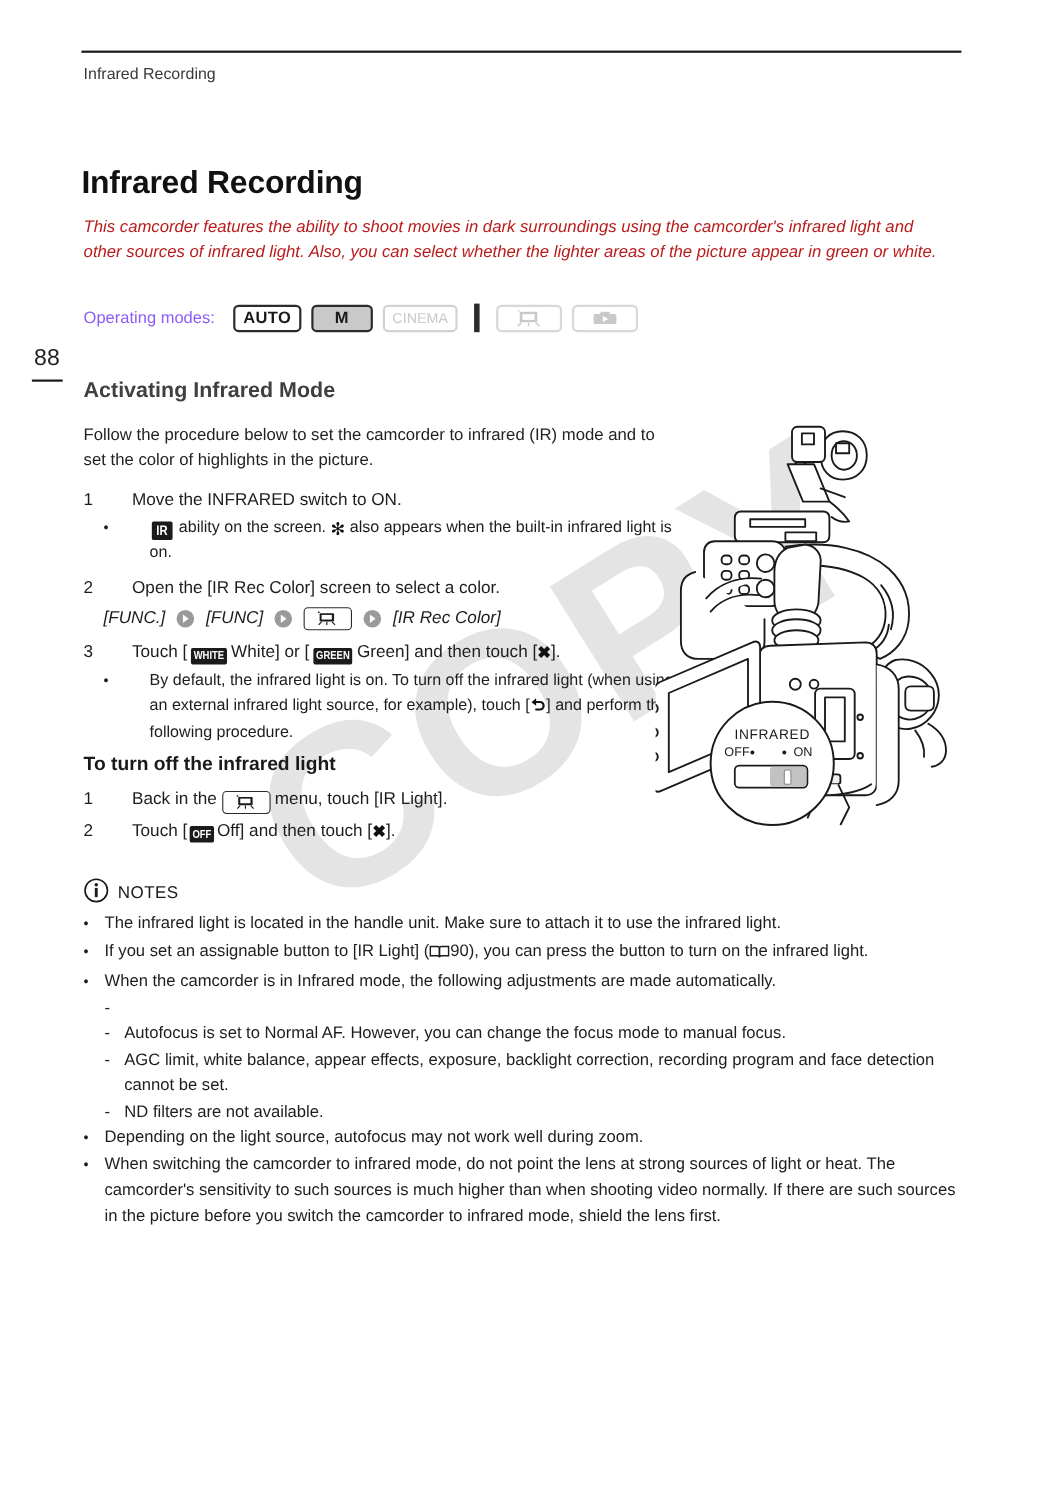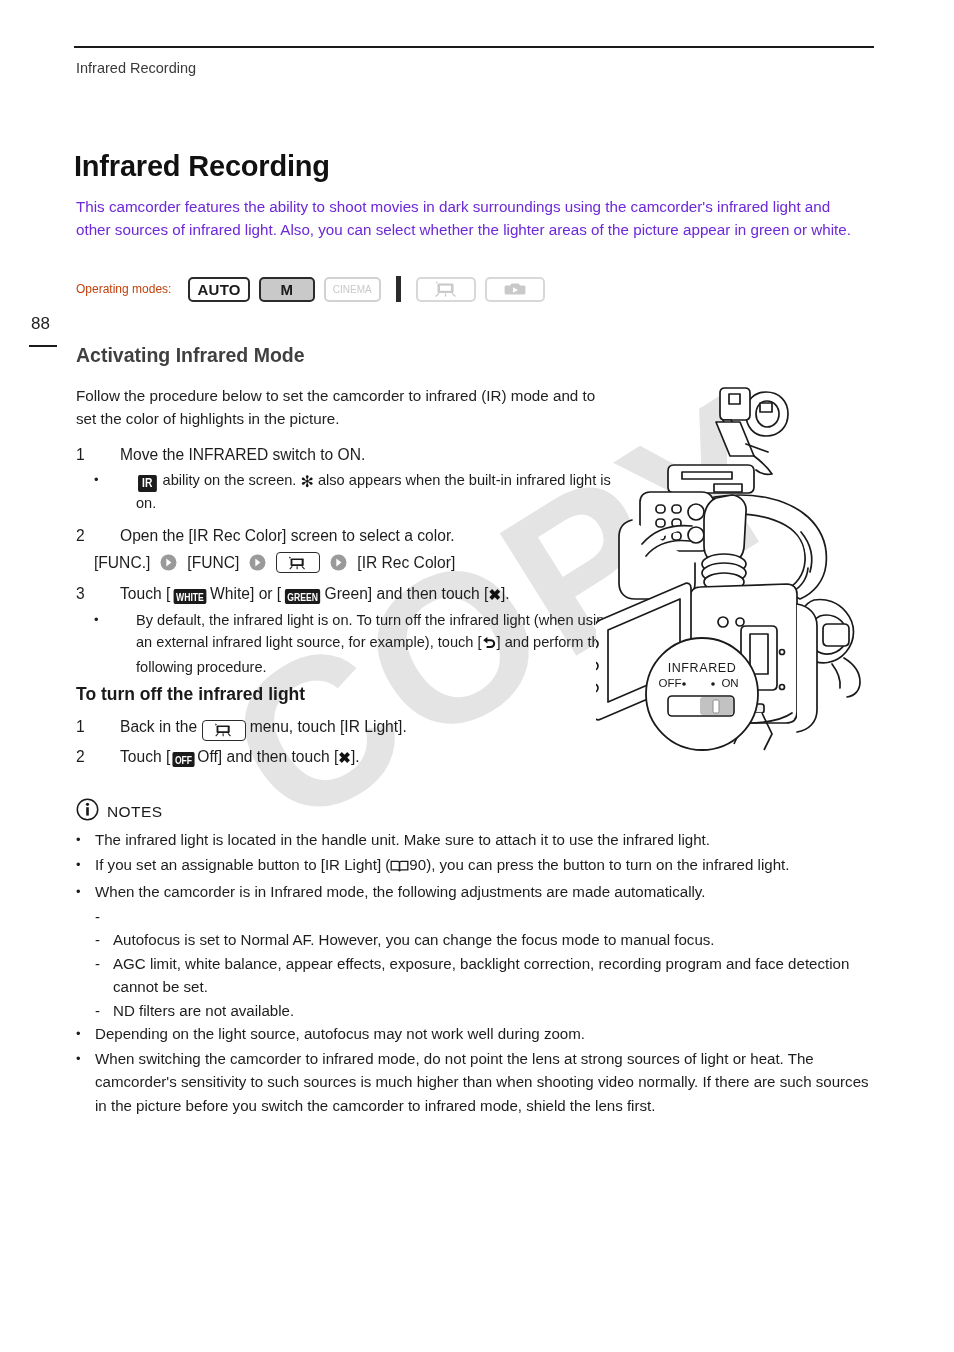--- a/index.html
+++ b/index.html
@@ -53,21 +53,21 @@
     font-size: 14.5px;
     color: #3a3a3a;
     z-index: 2;
   }
 
   
   #page-number {
     position: absolute;
     left: 31px;
     top: 314px;
-    font-size: 17px;
+    font-size: 21px;
     color: #222;
     z-index: 2;
   }
   #page-number-rule {
     position: absolute;
     left: 29px;
     top: 345px;
     width: 28px;
     height: 1.5px;
     background: #1a1a1a;
@@ -86,37 +86,38 @@
     z-index: 2;
   }
 
   #intro {
     position: absolute;
     left: 76px;
     top: 196px;
     width: 790px;
     font-size: 15.2px;
     line-height: 22.5px;
-    color: #6d28d9;
-    z-index: 2;
+    color: #b91c1c;
+    z-index: 2;
+    font-style: italic;
   }
 
   
   #op-modes {
     position: absolute;
     left: 76px;
     top: 276px;
     display: flex;
     align-items: center;
     gap: 9px;
     z-index: 2;
   }
   #op-modes .label {
-    font-size: 12px;
-    color: #c2410c;
+    font-size: 15px;
+    color: #8b5cf6;
     margin-right: 8px;
   }
   .mode-badge {
     box-sizing: border-box;
     height: 25px;
     min-width: 56px;
     border-radius: 5px;
     border: 2px solid #2b2b2b;
     display: flex;
     align-items: center;
@@ -129,21 +130,21 @@
     padding: 0 7px;
   }
   .mode-badge.filled {
     background: #c9c9c9;
   }
   .mode-badge.disabled {
     border-color: #d2d2d2;
     color: #c9c9c9;
     background: #ffffff;
     font-weight: normal;
-    font-size: 10px;
+    font-size: 13px;
     font-stretch: condensed;
     letter-spacing: 0px;
   }
   .mode-sep {
     width: 5px;
     height: 26px;
     background: #2b2b2b;
     margin: 0 6px;
   }
   .mode-badge.icon-badge {
@@ -210,20 +211,21 @@
   }
   .menu-path {
     display: flex;
     align-items: center;
     flex-wrap: wrap;
     gap: 10px;
     margin-left: 18px;
     font-size: 15.6px;
     line-height: 26px;
     color: #1d1d1d;
+    font-style: italic;
   }
 
   
   .chip {
     display: inline-flex;
     align-items: center;
     justify-content: center;
     background: #1b1b1b;
     color: #ffffff;
     font-weight: bold;

